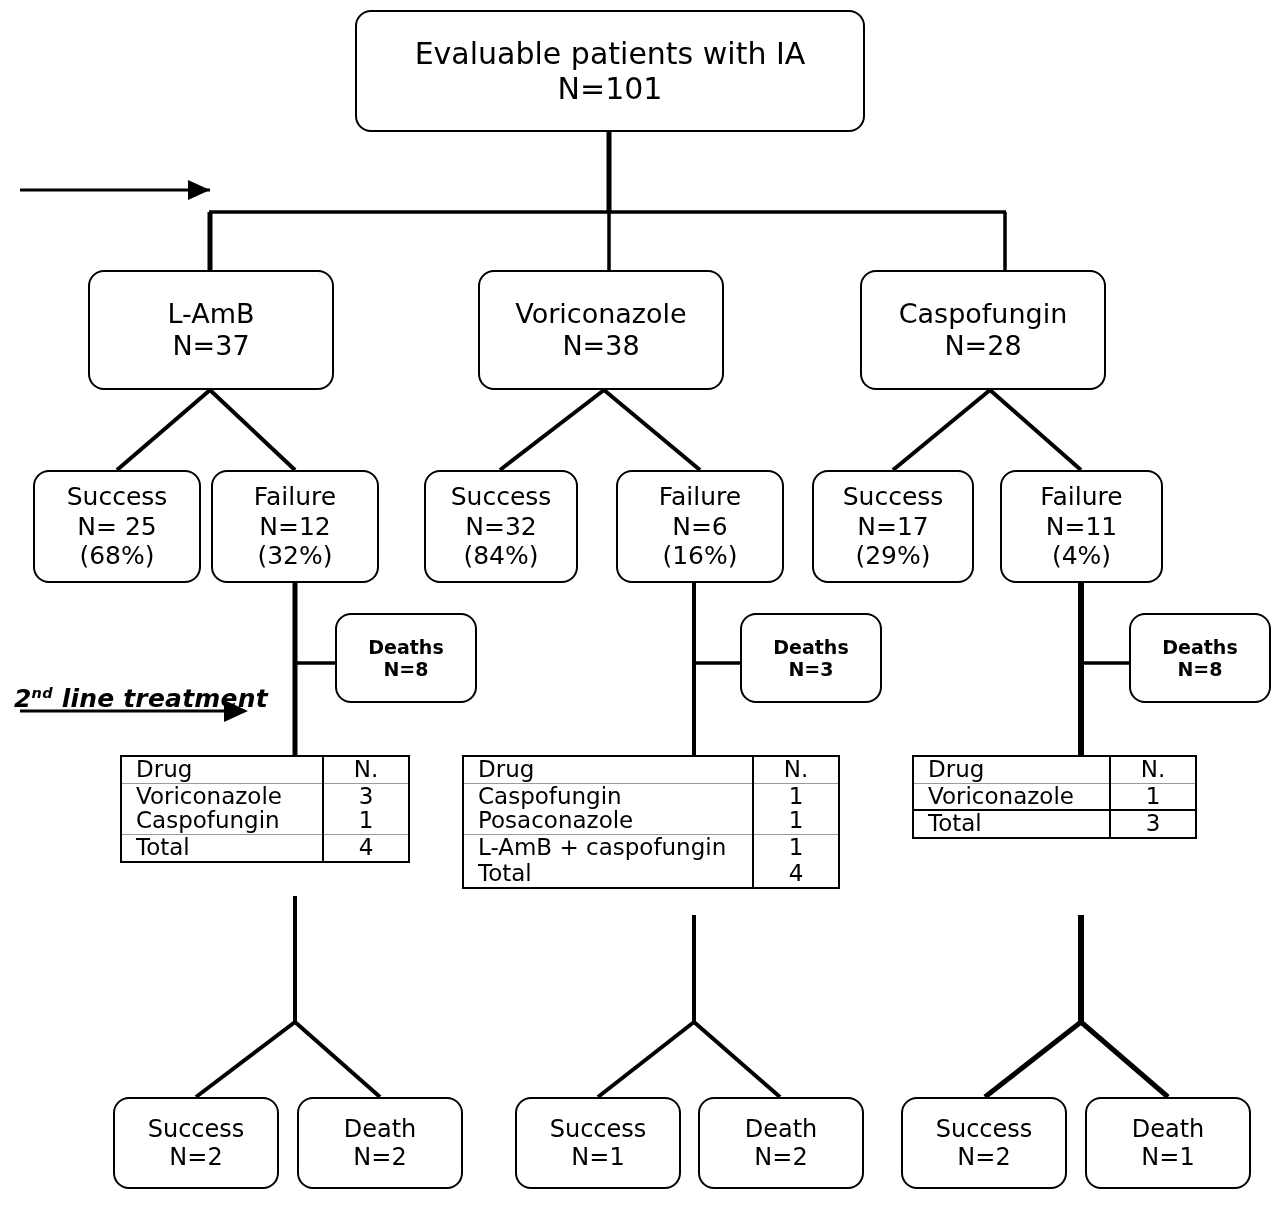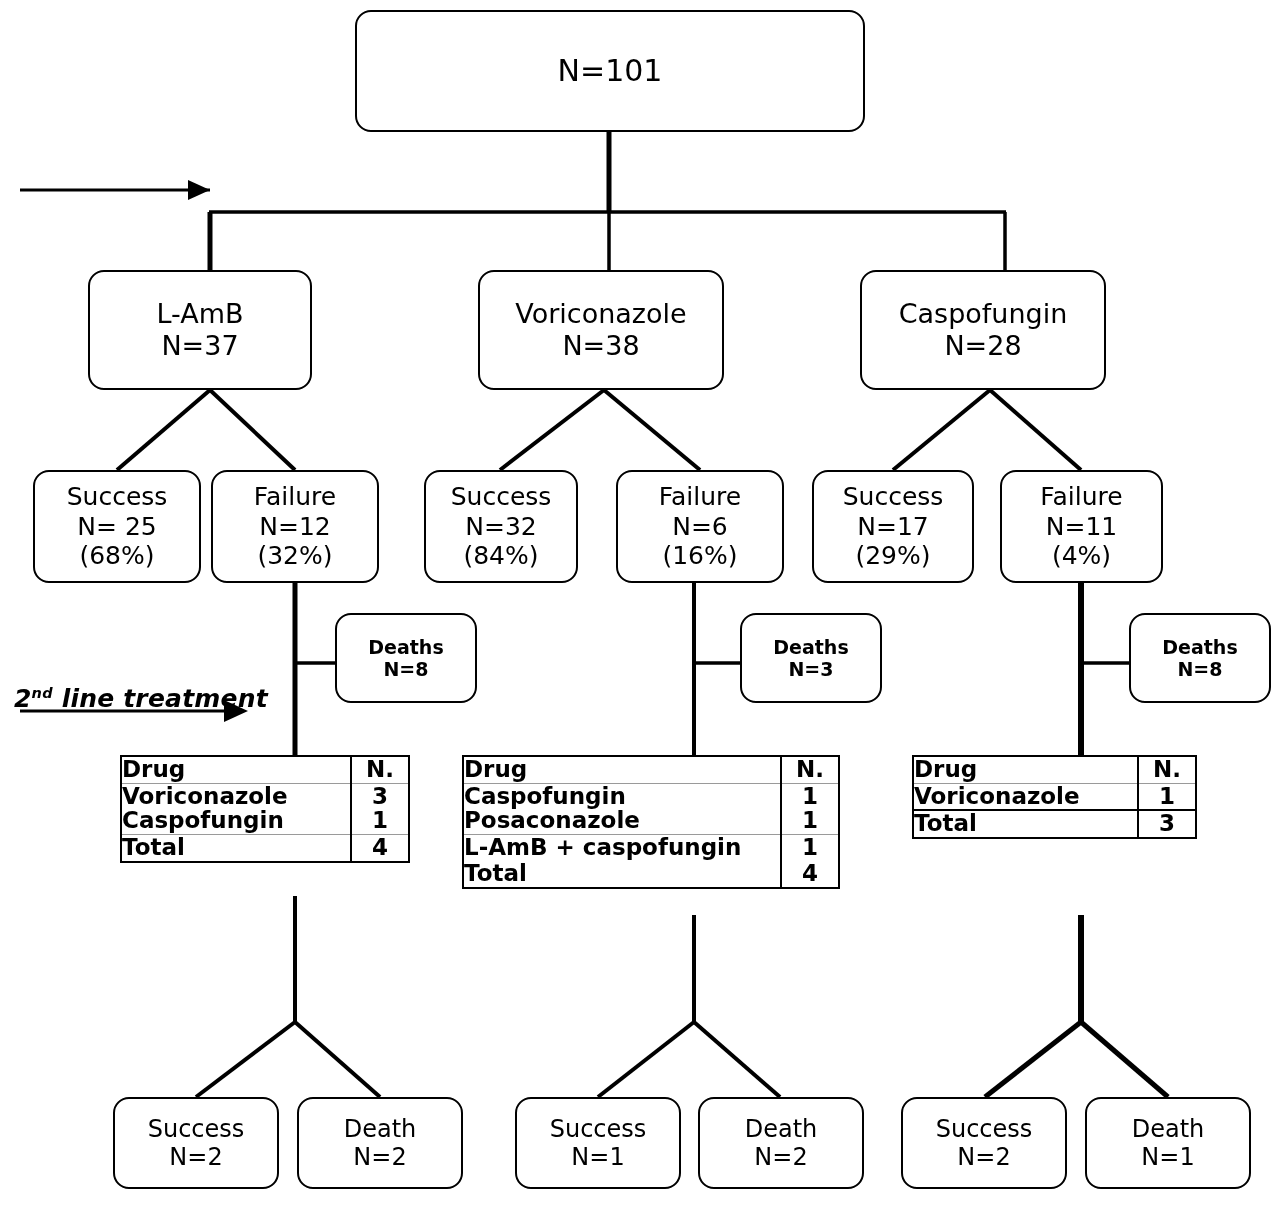--- a/index.html
+++ b/index.html
@@ -64,25 +64,24 @@
   table.drugtable {
     position: absolute;
     border-collapse: collapse;
     background: #fff;
     border: 2px solid #000;
     font-size: 23px;
     z-index: 3;
   }
   table.drugtable td {
     border: 1px solid #9a9a9a;
-    padding: 1px 0;
+    padding: 1px 14px;
     white-space: nowrap;
     vertical-align: middle;
     line-height: 1.04;
-    font-weight: bold;
   }
   table.drugtable td.num {
     border-left: 2px solid #000;
     text-align: center;
     width: 56px;
   }
   table.drugtable tr.hdr td { border-top: none; }
   table.drugtable tr.hdr td:first-child { border-left: none; }
   table.drugtable tr.last td { border-bottom: none; margin-left: 16px; }
   table.drugtable tr td:first-child { border-left: none; }
@@ -144,24 +143,25 @@
 
 
   <div class="phase" style="left:14px; top:684px;">
     <div class="phase-label">
       <span>2</span><sup>nd</sup>
       <span>line treatment</span>
     </div>
   </div>
 
   <div class="node root" style="left:355px; top:10px; width:510px; height:122px;">
+    <span class="ln">Evaluable patients with IA</span>
     <span class="ln">N=101</span>
   </div>
 
-  <div class="node drug" style="left:88px; top:270px; width:224px; height:120px;">
+  <div class="node drug" style="left:88px; top:270px; width:246px; height:120px;">
     <span class="ln">L-AmB</span>
     <span class="ln">N=37</span>
   </div>
   <div class="node drug" style="left:478px; top:270px; width:246px; height:120px;">
     <span class="ln">Voriconazole</span>
     <span class="ln">N=38</span>
   </div>
   <div class="node drug" style="left:860px; top:270px; width:246px; height:120px;">
     <span class="ln">Caspofungin</span>
     <span class="ln">N=28</span>

